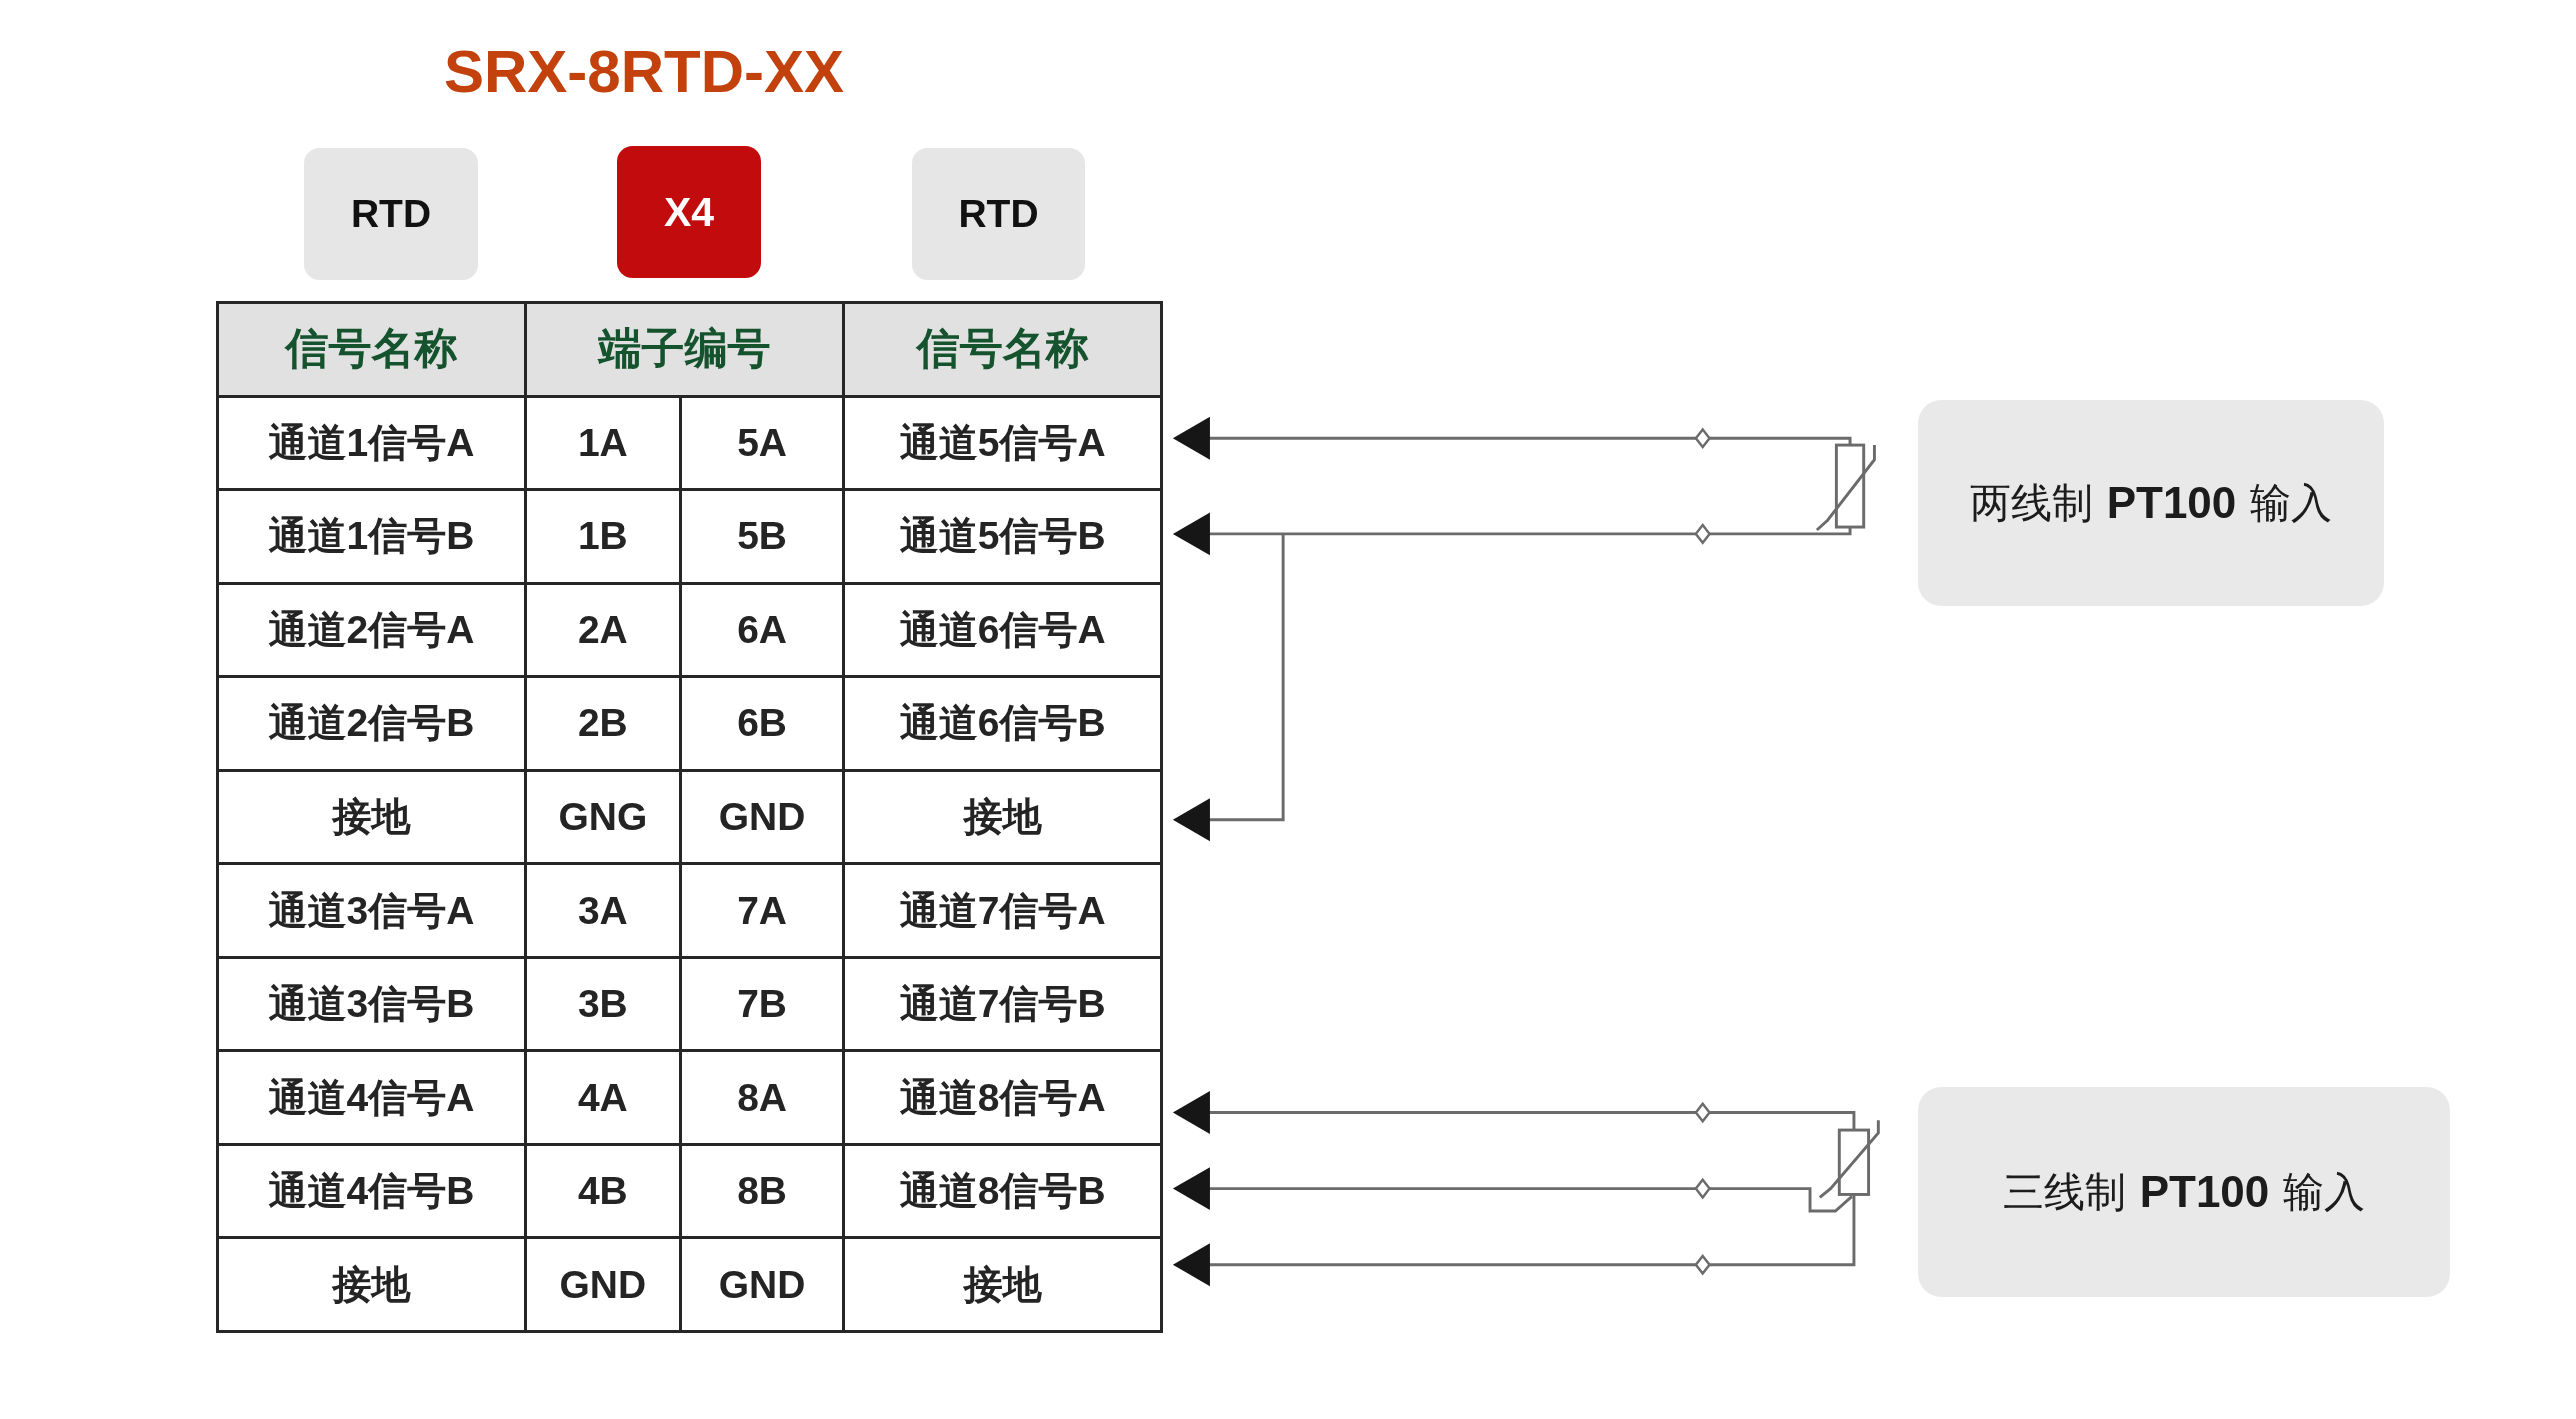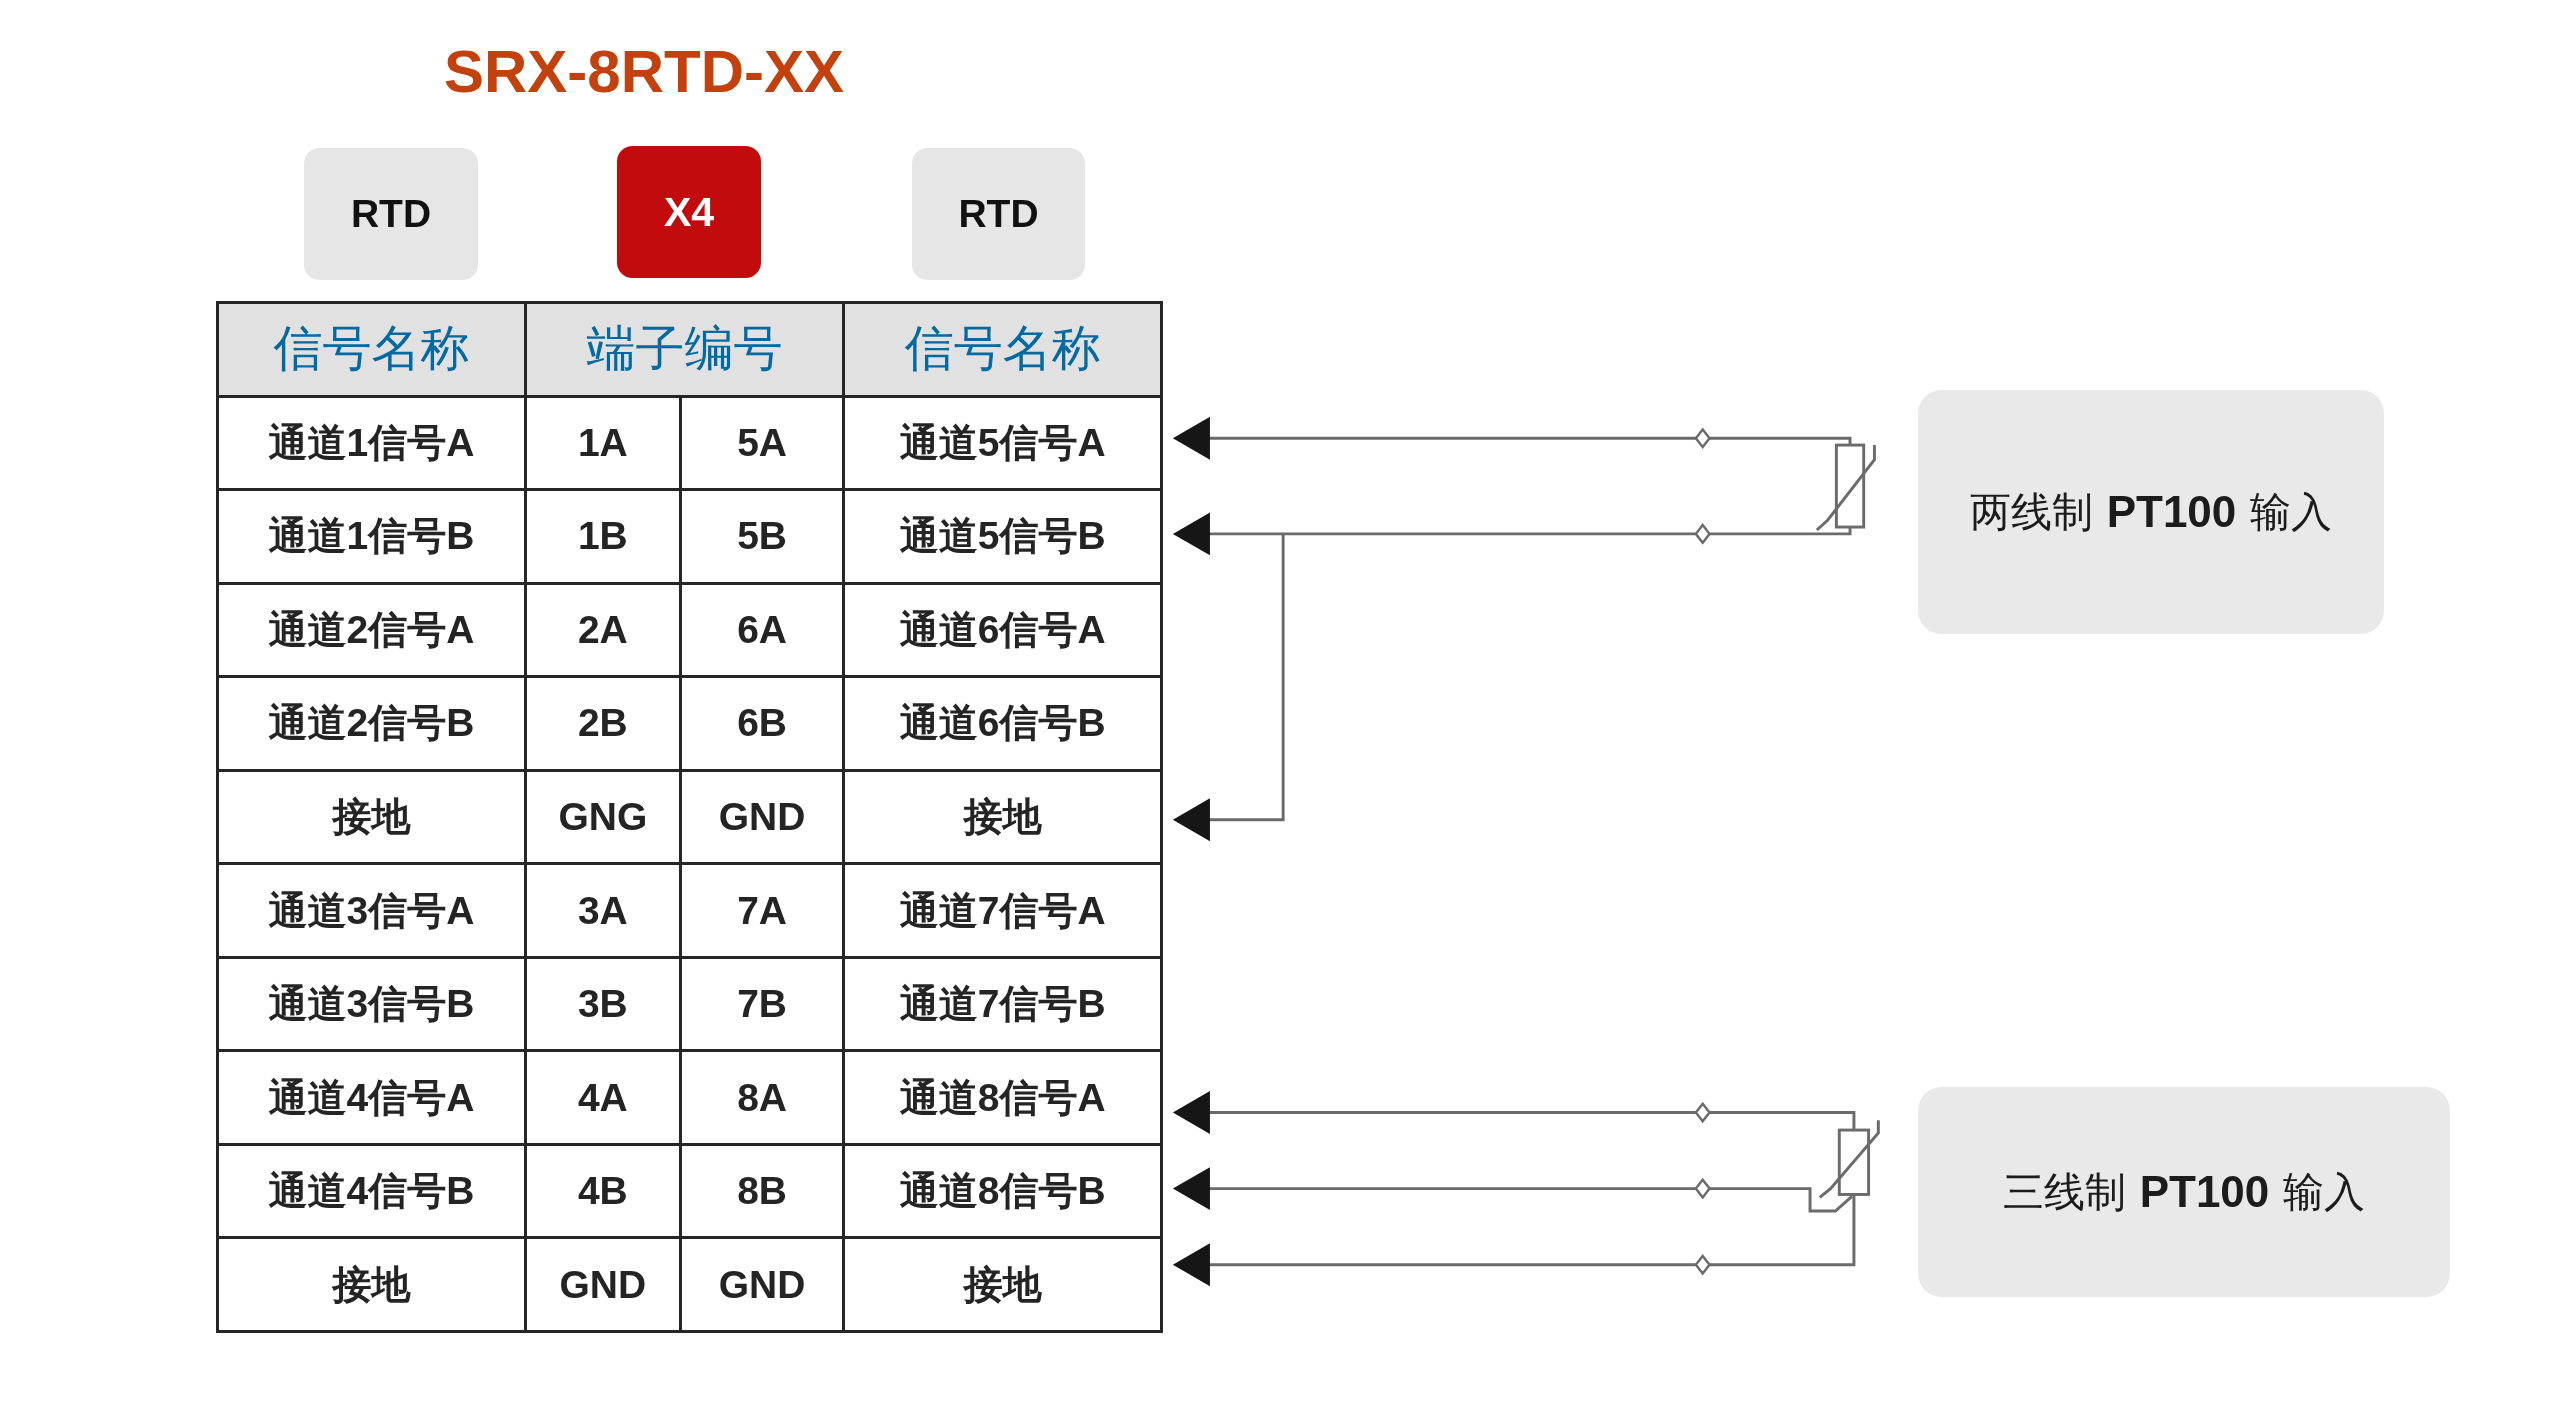--- a/index.html
+++ b/index.html
@@ -41,39 +41,39 @@
     gap:2.9px;
   }
   .cell{
     background:#ffffff;
     display:flex;align-items:center;justify-content:center;
     font-size:39px;color:#242424;
     white-space:nowrap;overflow:hidden;font-weight:bold;
   }
   .cell.hdr{
     background:#e1e1e1;
-    font-weight:400;font-size:49px;color:#0369a1;
+    font-weight:700;font-size:43px;color:#14532d;
   }
   .cell.span2{grid-column:span 2;text-align:right;}
   
   .overlay{position:absolute;left:0;top:0;}
   .wire{fill:none;stroke:#6b6b6b;stroke-width:3;}
   .arrowhead{fill:#161616;stroke:none;}
   .diamond{fill:#ffffff;stroke:#6b6b6b;stroke-width:2.5;}
   .res-body{fill:#ffffff;stroke:#6b6b6b;stroke-width:3;}
   
   .pt-label{
     position:absolute;
     background:#e9e9e9;border-radius:23.4px;
     display:flex;align-items:center;justify-content:center;
     font-size:41px;color:#1c1c1c;
     white-space:nowrap;
   }
   .pt-label .model{font-weight:800;font-size:44px;margin:0 13.7px;}
-  .pt-two{left:1918px;top:390px;width:466px;height:244px;}
+  .pt-two{left:1918px;top:400px;width:466px;height:206px;}
   .pt-three{left:1918px;top:1087px;width:532px;height:210px;}
 </style>
 </head>
 <body>
 
 <div class="title">SRX-8RTD-XX</div>
 
 <div class="badge badge-gray badge-rtd-left">RTD</div>
 <div class="badge badge-red badge-x4">X4</div>
 <div class="badge badge-gray badge-rtd-right">RTD</div>

